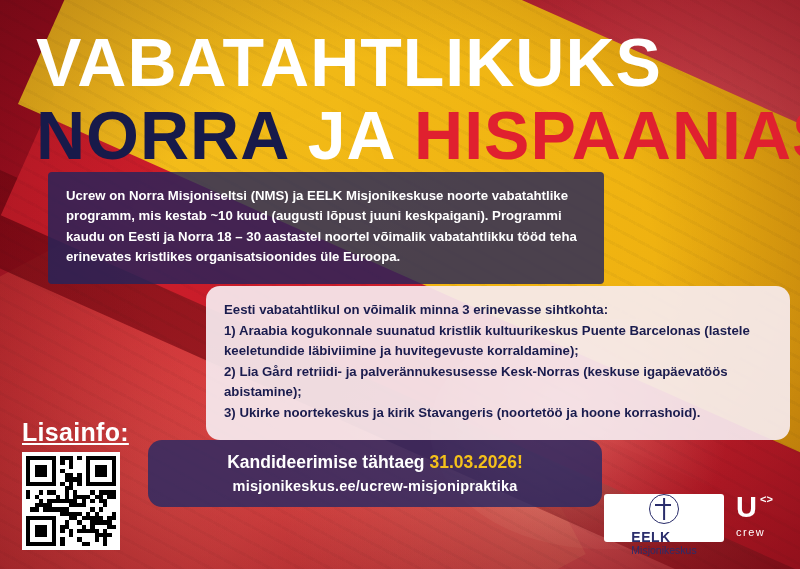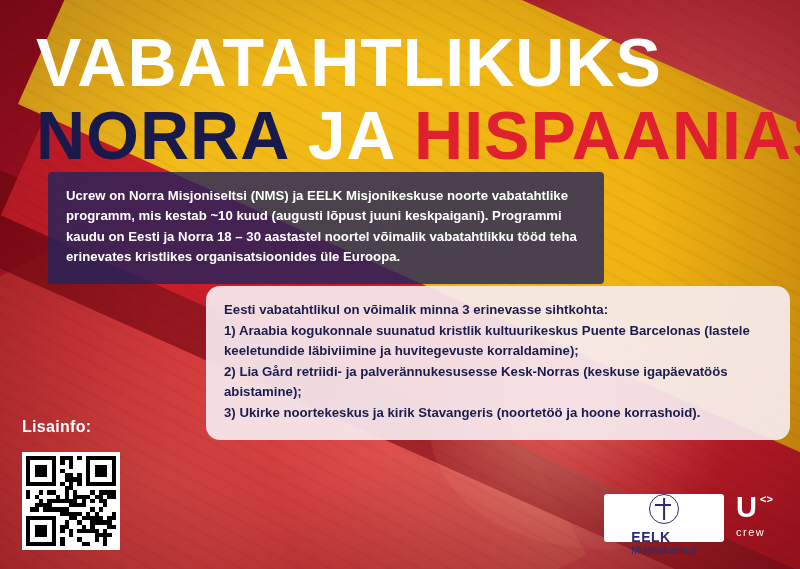--- a/index.html
+++ b/index.html
@@ -142,23 +142,24 @@
     font-weight: bold;
   }
   .box-dest .dest-line { margin: 0 0 1px 0; }
 
   
   .lisainfo-label {
     position: absolute;
     left: 22px;
     top: 418px;
     color: #ffffff;
-    font-size: 16px;
+    font-size: 25px;
     font-weight: bold;
     letter-spacing: 0.3px;
+    text-decoration: underline;
   }
   .qr {
     position: absolute;
     left: 22px;
     top: 452px;
     width: 98px;
     height: 98px;
     background: #ffffff;
     padding: 4px;
     box-sizing: border-box;
@@ -734,20 +735,27 @@
         <i class="on"></i>
         <i></i>
         <i></i>
         <i></i>
         <i class="on"></i>
         <i></i>
         <i></i>
       </div>
   </div>
 
+  <div class="deadline">
+    <div class="deadline-line1">
+      <span>Kandideerimise tähtaeg</span>
+      <span class="deadline-date">31.03.2026!</span>
+    </div>
+    <div class="deadline-url">misjonikeskus.ee/ucrew-misjonipraktika</div>
+  </div>
 
   <div class="logo-eelk">
     <div class="eelk-mark"></div>
     <div class="eelk-text">
       <div class="eelk-top">EELK</div>
       <div class="eelk-bottom">Misjonikeskus</div>
     </div>
   </div>
 
   <div class="logo-ucrew">

